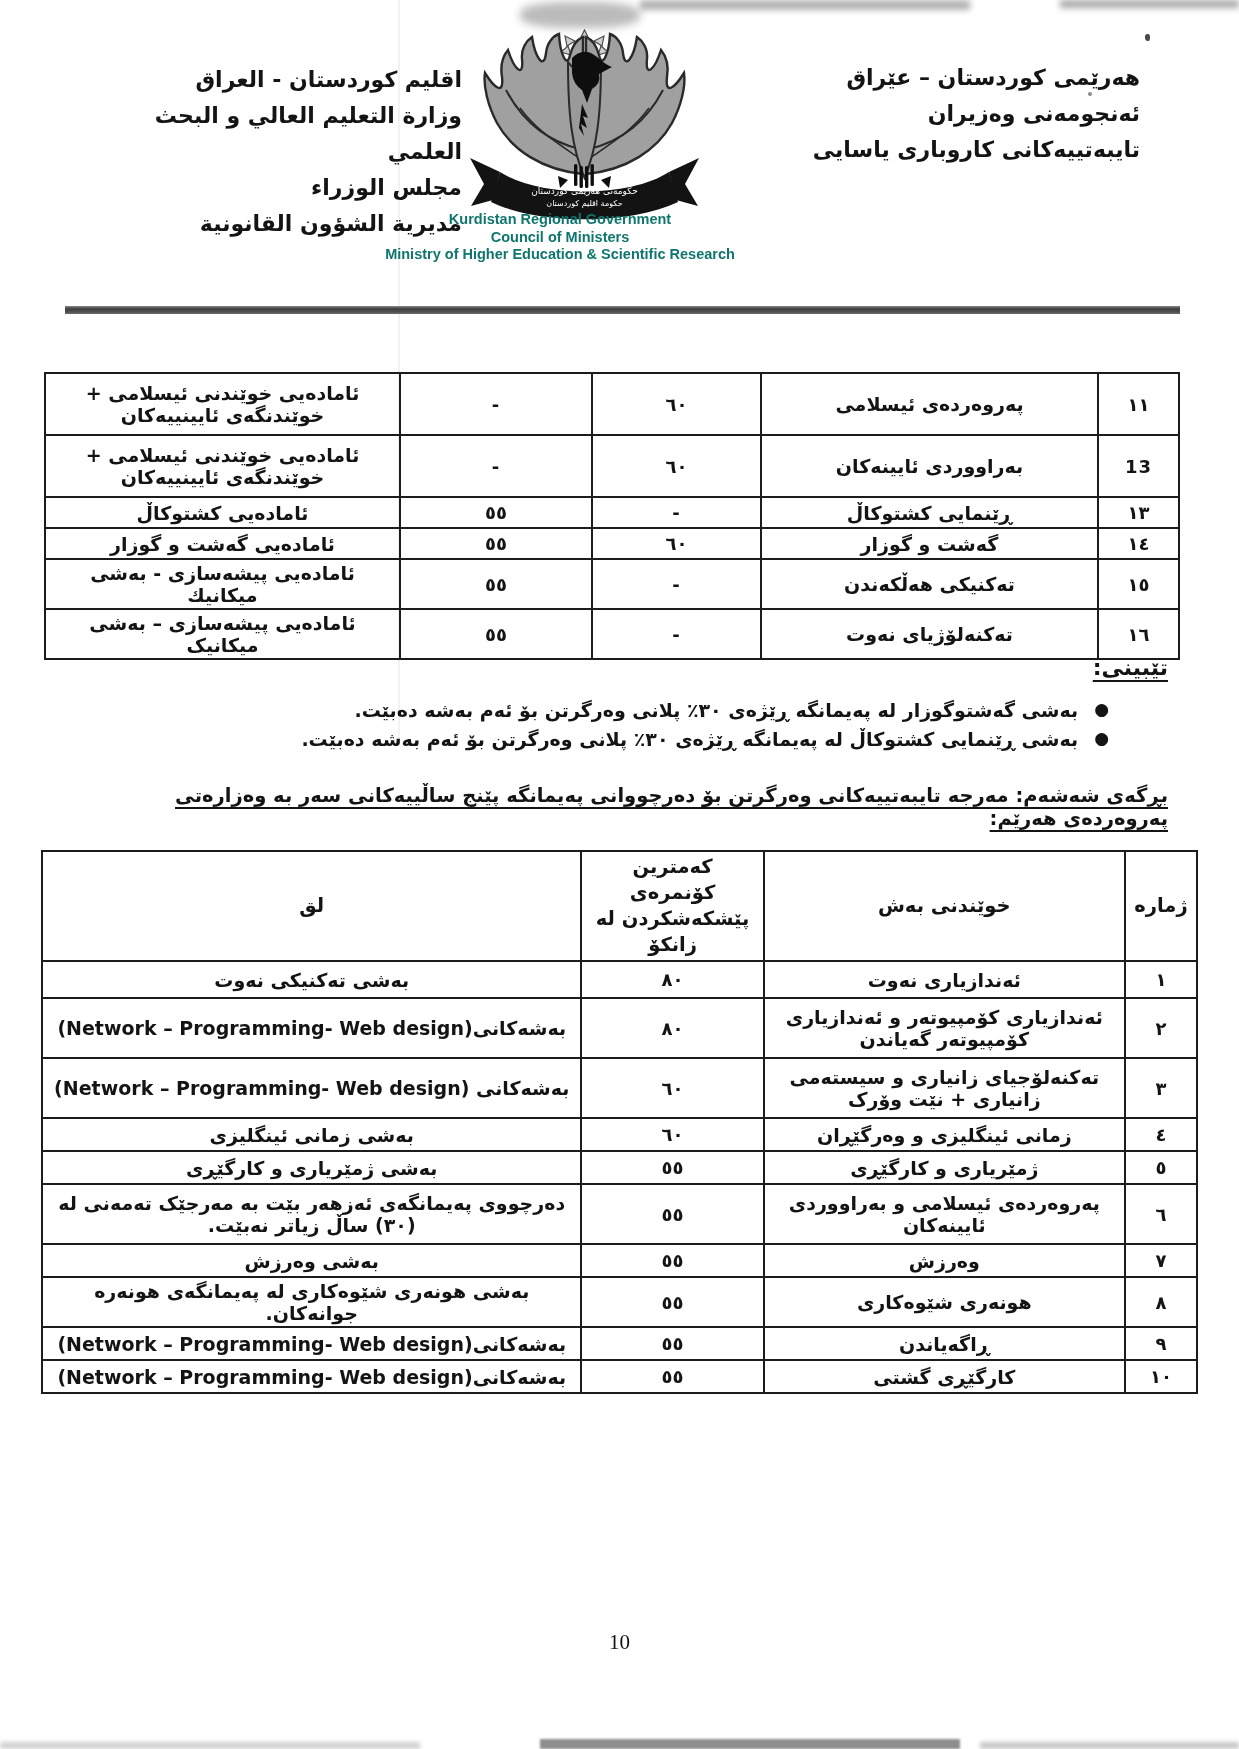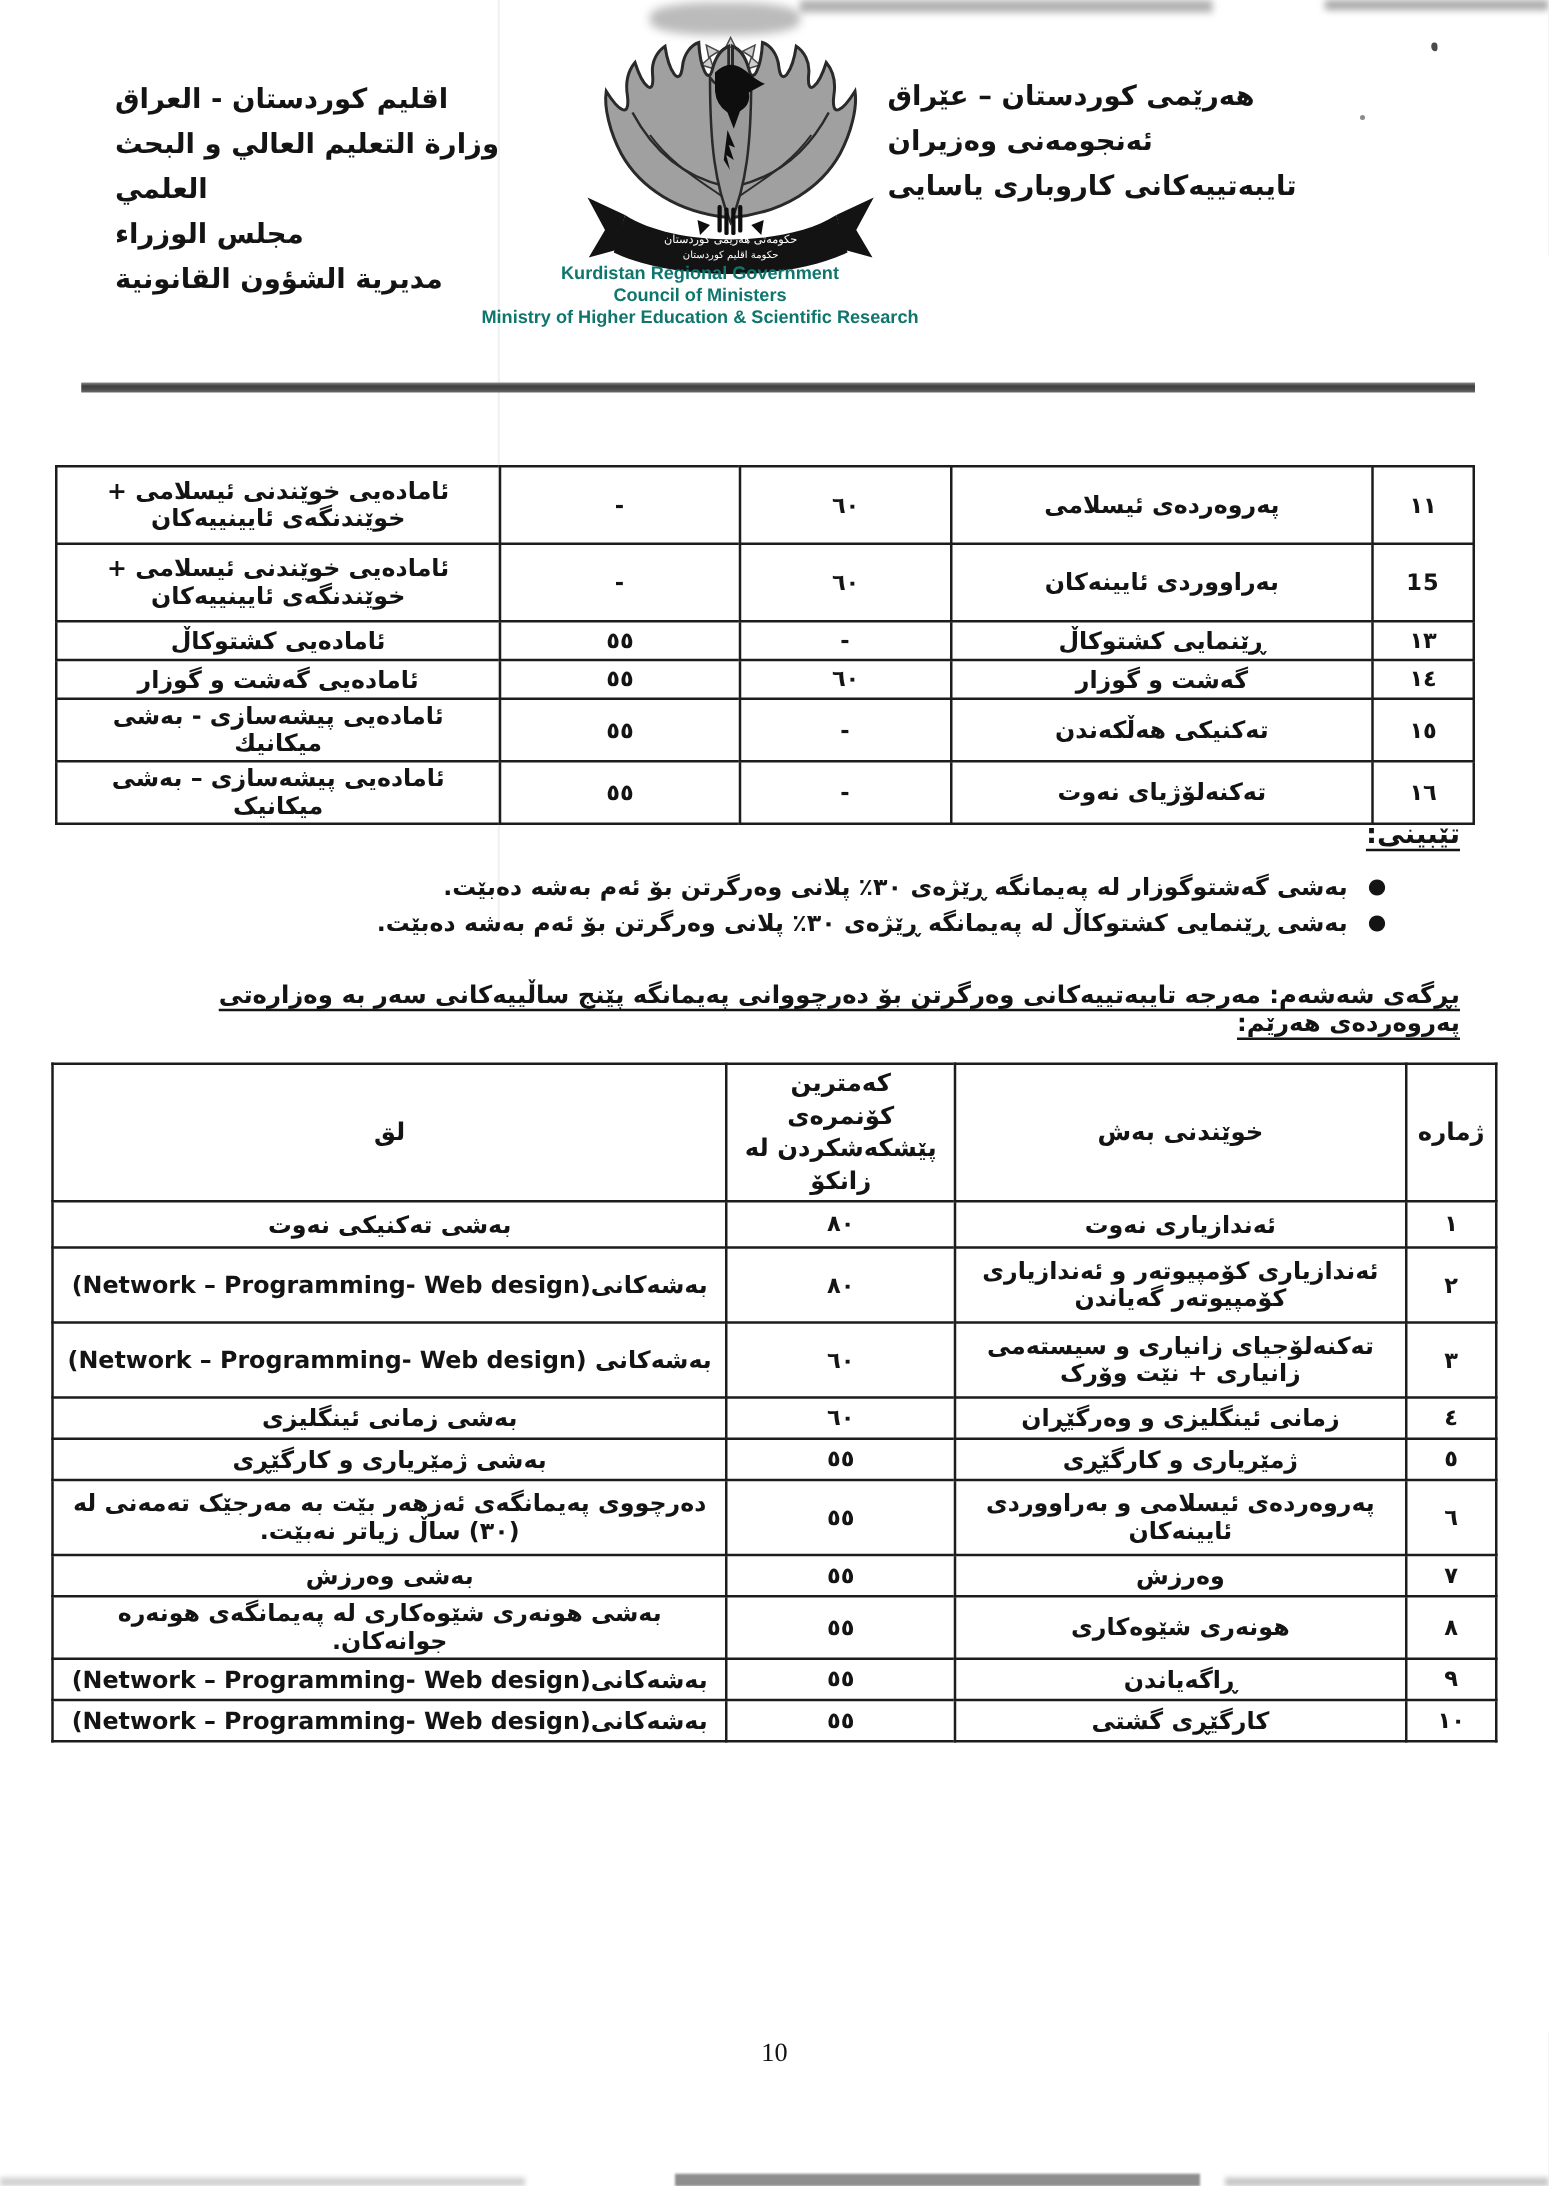--- a/index.html
+++ b/index.html
@@ -2,21 +2,21 @@
 <html lang="ckb"><head>
 <meta charset="utf-8">
 <style>
   html,body{margin:0;padding:0;background:#e8e8e8;}
   .page{
     position:relative;width:1239px;height:1749px;background:#ffffff;
     font-family:"DejaVu Sans",sans-serif;color:#141414;overflow:hidden;
     margin:0 auto;
   }
   
-  .hdr-block{position:absolute;text-align:left;font-weight:700;direction:rtl;}
+  .hdr-block{position:absolute;text-align:right;font-weight:700;direction:rtl;}
   .hdr-kurdish{right:99px;top:60px;width:430px;font-size:22px;line-height:36px;}
   .hdr-arabic{left:92px;top:62px;width:370px;font-size:22px;line-height:36px;}
   .hdr-english{
     position:absolute;left:310px;top:211px;width:500px;text-align:center;
     font-family:"Liberation Sans",sans-serif;font-weight:700;font-size:14.5px;line-height:17.5px;
     color:#0f766e;
   }
   .emblem{position:absolute;left:462px;top:28px;width:245px;height:195px;}
   .divider-bar{
     position:absolute;left:65px;top:306px;width:1115px;height:8px;
@@ -169,21 +169,21 @@
     </colgroup>
     <tbody>
       <tr style="height:62px">
         <td class="c-no num">١١</td>
         <td>پەروەردەی ئیسلامی</td>
         <td class="num">٦٠</td>
         <td class="num">-</td>
         <td>ئامادەیی خوێندنی ئیسلامی + خوێندنگەی ئایینییەکان</td>
       </tr>
       <tr style="height:62px">
-        <td class="c-no num">15</td>
+        <td class="c-no num">13</td>
         <td>بەراووردی ئایینەکان</td>
         <td class="num">٦٠</td>
         <td class="num">-</td>
         <td>ئامادەیی خوێندنی ئیسلامی + خوێندنگەی ئایینییەکان</td>
       </tr>
       <tr style="height:31px">
         <td class="c-no num">١٣</td>
         <td>ڕێنمایی کشتوکاڵ</td>
         <td class="num">-</td>
         <td class="num">٥٥</td>

